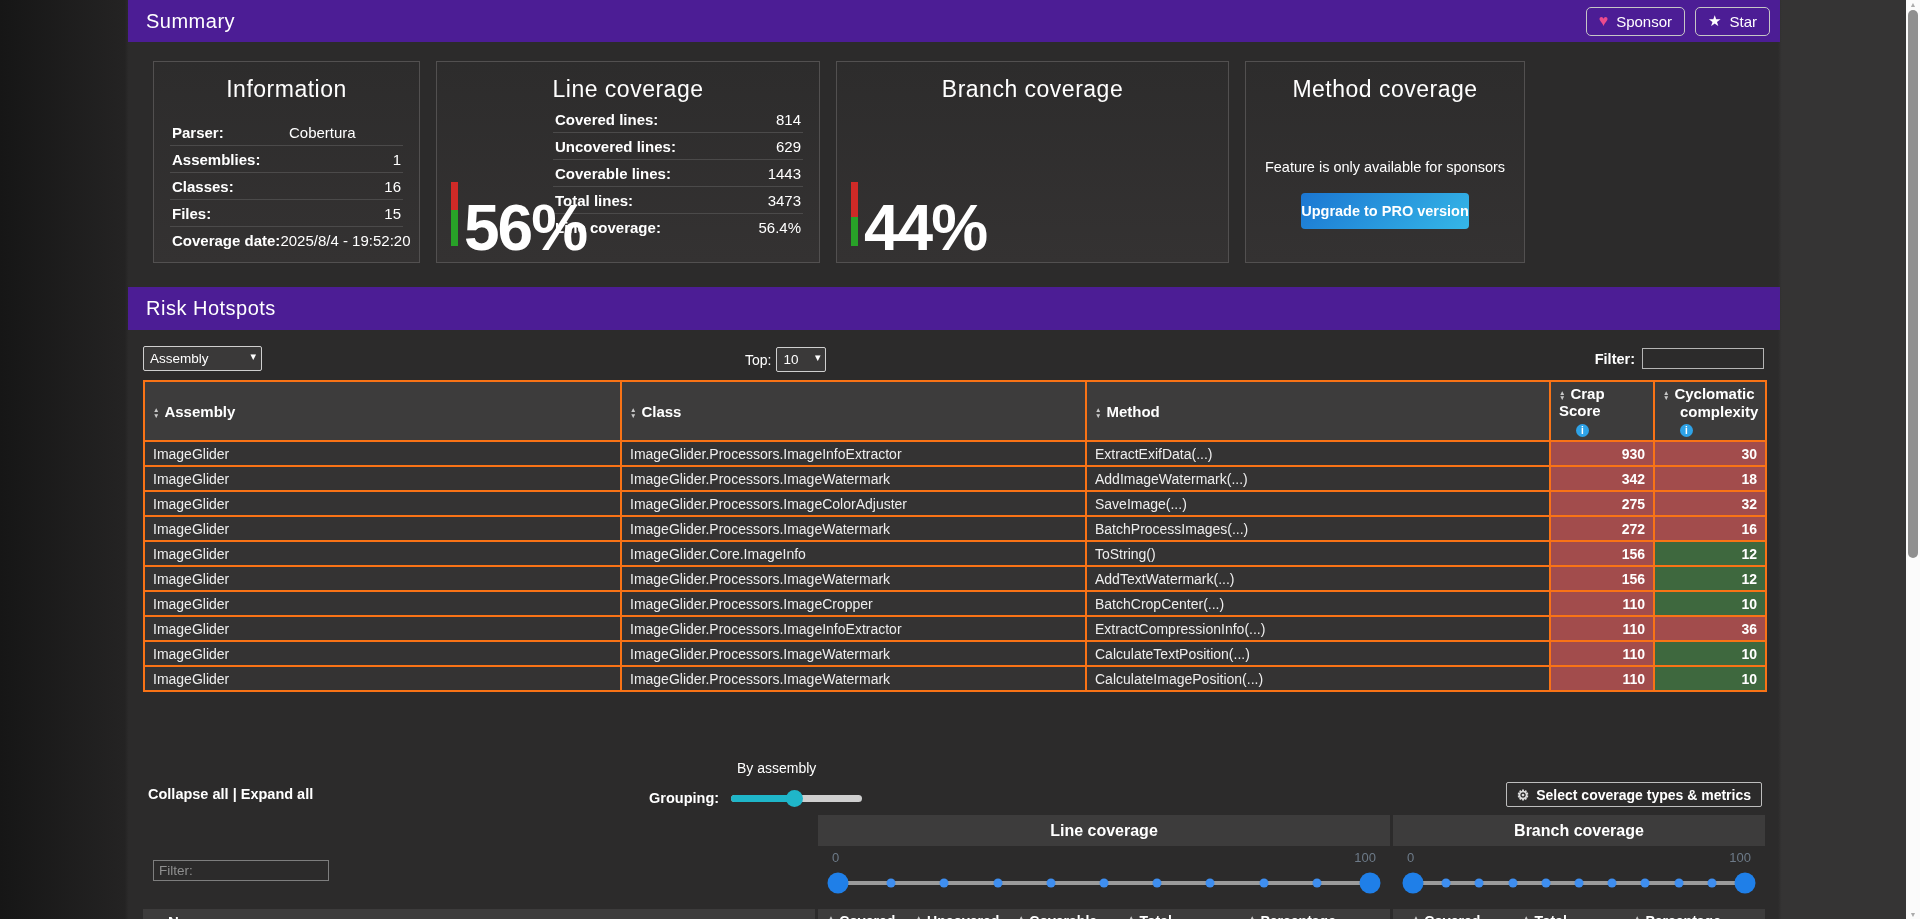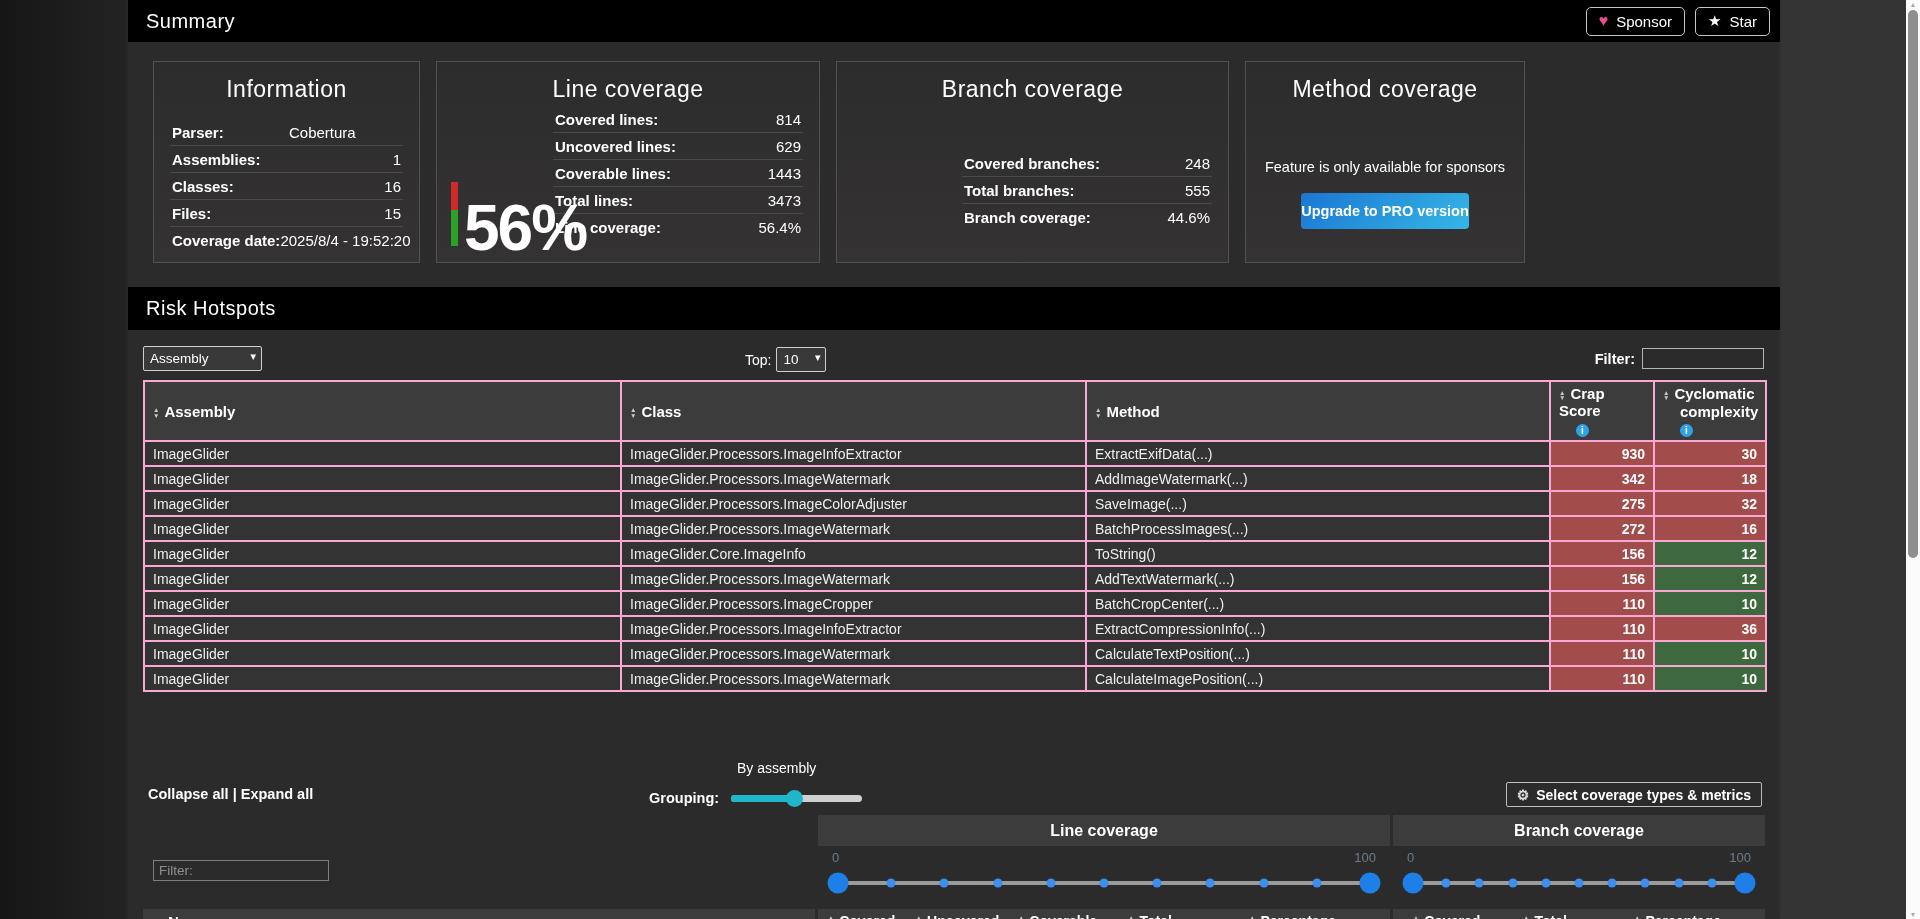--- a/index.html
+++ b/index.html
@@ -7,21 +7,21 @@
   body {
     font-family:"Liberation Sans", sans-serif;
     color:#fff;
     background:linear-gradient(90deg,#161616 0%,#242323 6.5%,#2c2b2b 6.7%,#2c2b2b 92.6%,#353434 92.8%,#353434 100%);
   }
   #page { position:relative; width:1920px; height:919px; overflow:hidden; }
 
   
   .section-bar {
     position:absolute; left:128px; width:1652px; height:42px;
-    background:#000000; display:flex; align-items:center;
+    background:#4c1d95; display:flex; align-items:center;
     padding:0 10px 0 18px; font-size:20px; letter-spacing:.5px; color:#fff;
   }
 
   
   .bar-buttons { margin-left:auto; display:flex; gap:10px; }
   .bar-btn {
     display:inline-flex; align-items:center; gap:8px; height:29px;
     border:1px solid #c6c6c6; border-radius:5px; background:transparent;
     color:#fff; font-size:15px; padding:0 12px; cursor:pointer;
     font-family:"Liberation Sans", sans-serif;
@@ -83,21 +83,21 @@
   #top-group select { width:50px; padding-right:18px; }
   #risk-filter-group { position:absolute; right:16px; top:2px; display:flex; align-items:center; gap:7px; }
   .filter-label { font-weight:bold; font-size:14.5px; }
   .filter-input {
     width:122px; height:21px; background:transparent; border:1px solid #b5b5b5;
     color:#eee; font-size:13px; padding:0 4px; font-family:"Liberation Sans", sans-serif;
   }
 
   
   #risk-table { position:absolute; left:143px; top:380px; width:1622px; border-collapse:collapse; table-layout:fixed; }
-  #risk-table th, #risk-table td { border:2px solid #f9a8d4;margin-top:39px; }
+  #risk-table th, #risk-table td { border:2px solid #f97316;margin-top:39px; }
   #risk-table thead th {
     background:#3d3c3c; height:42px; font-size:15px; font-weight:bold;
     text-align:left; padding:3px 8px; vertical-align:middle; cursor:pointer;
   }
   #risk-table thead th.two-line { vertical-align:top; }
   #risk-table tbody td { background:#343333; height:25px; font-size:14px; color:#eee; padding:0 8px; }
   #risk-table td.score { text-align:right; font-weight:bold; color:#fff; }
   #risk-table td[data-status="red"] { background:#a24c4c; }
   #risk-table td[data-status="green"] { background:#3e683e; }
 
@@ -243,33 +243,26 @@
         <span class="pct-bar">
             <span class="pct-red" style="height: 43.6%;"></span>
             <span class="pct-green" style="height: 56.4%;"></span>
           </span>
         <span class="pct-text">56%</span>
       </div>
     </div>
 
     <div class="card card-branch">
       <div class="card-title">Branch coverage</div>
-      <div class="stat-table stats-abs">
-        <div class="stat-row">
-          <span class="stat-label">Covered branches:</span>
-          <span class="stat-value">248</span>
-        </div>
-        <div class="stat-row">
-          <span class="stat-label">Total branches:</span>
-          <span class="stat-value">555</span>
-        </div>
-        <div class="stat-row">
-          <span class="stat-label">Branch coverage:</span>
-          <span class="stat-value">44.6%</span>
-        </div>
+      <div class="big-percent">
+        <span class="pct-bar">
+            <span class="pct-red" style="height: 55.4%;"></span>
+            <span class="pct-green" style="height: 44.6%;"></span>
+          </span>
+        <span class="pct-text">44%</span>
       </div>
     </div>
 
     <div class="card card-method">
       <div class="card-title">Method coverage</div>
       <div class="method-msg">Feature is only available for sponsors</div>
       <button class="pro-btn">Upgrade to PRO version</button>
     </div>
 
   </div>

